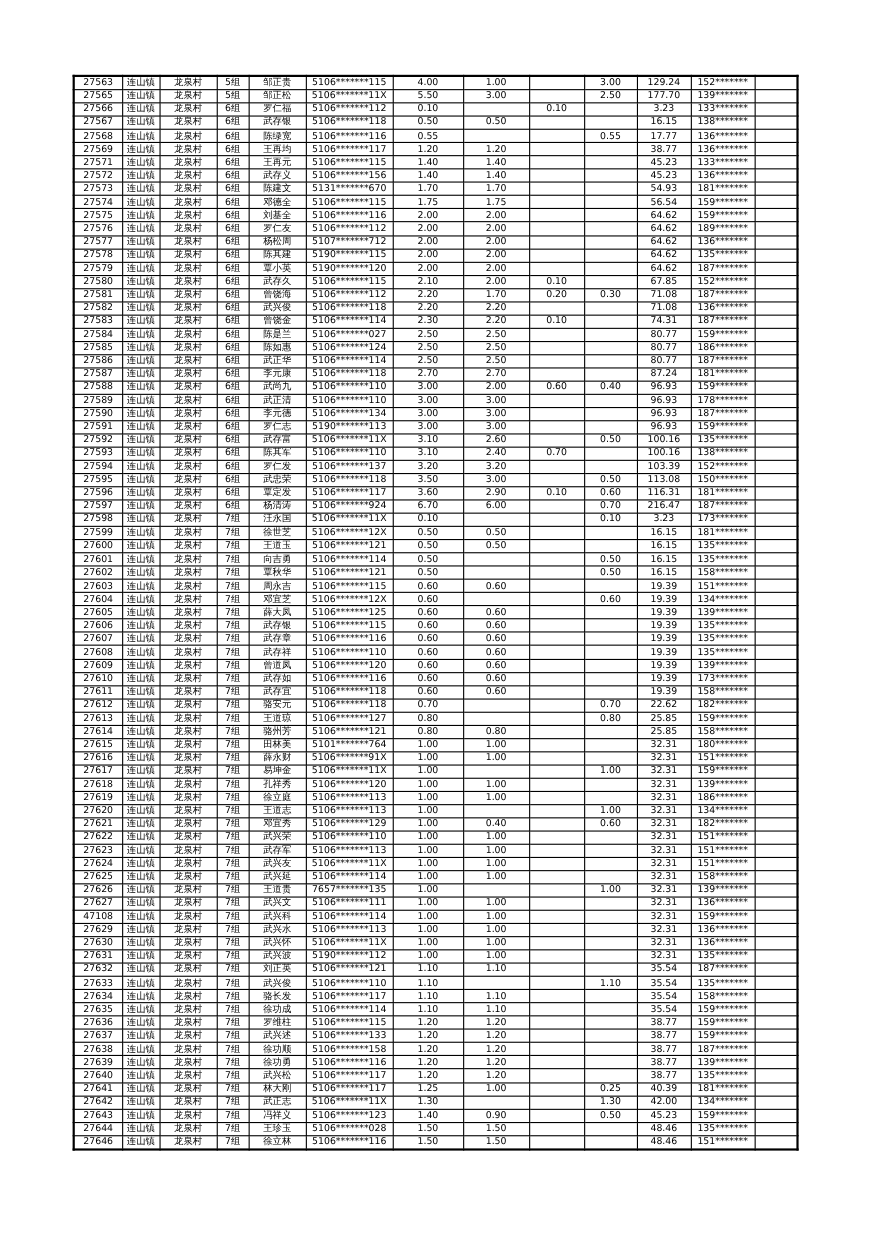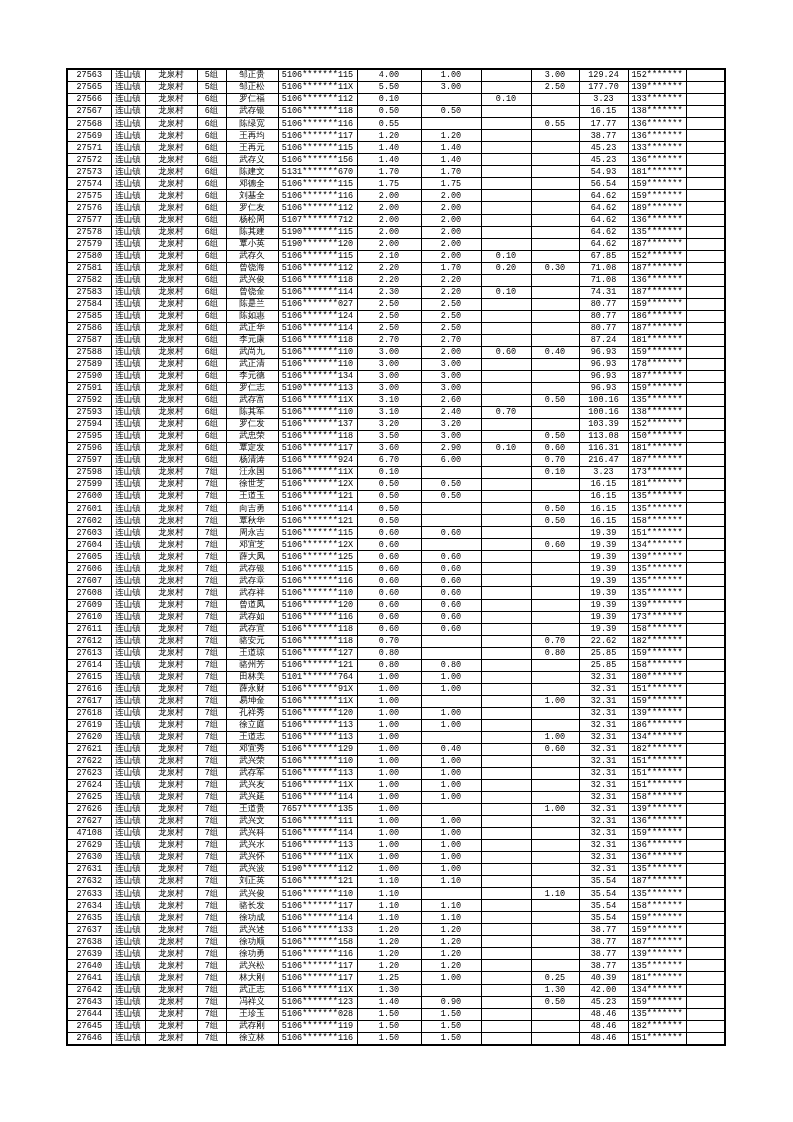--- a/index.html
+++ b/index.html
@@ -11,21 +11,20 @@
     width: 793px;
     height: 1122px;
     position: relative;
     font-family: "DejaVu Sans", sans-serif;
     color: #000000;
   }
   .table-wrap {
     position: absolute;
     left: 66px;
     top: 68px;
-    font-family: Liberation Mono, monospace;
   }
   table.grid {
     border-collapse: collapse;
     table-layout: fixed;
     width: 658px;
     height: 978px;
     border: 2px solid #000000;
   }
   table.grid td {
     border: 1px solid #000000;
@@ -1119,20 +1118,35 @@
           <td>5106*******114</td>
           <td>1.10</td>
           <td>1.10</td>
           <td></td>
           <td></td>
           <td>35.54</td>
           <td>159*******</td>
           <td></td>
         </tr>
         <tr>
+          <td>27636</td>
+          <td>连山镇</td>
+          <td>龙泉村</td>
+          <td>7组</td>
+          <td>罗维柱</td>
+          <td>5106*******115</td>
+          <td>1.20</td>
+          <td>1.20</td>
+          <td></td>
+          <td></td>
+          <td>38.77</td>
+          <td>159*******</td>
+          <td></td>
+        </tr>
+        <tr>
           <td>27637</td>
           <td>连山镇</td>
           <td>龙泉村</td>
           <td>7组</td>
           <td>武兴述</td>
           <td>5106*******133</td>
           <td>1.20</td>
           <td>1.20</td>
           <td></td>
           <td></td>
@@ -1236,35 +1250,20 @@
           <td>龙泉村</td>
           <td>7组</td>
           <td>王珍玉</td>
           <td>5106*******028</td>
           <td>1.50</td>
           <td>1.50</td>
           <td></td>
           <td></td>
           <td>48.46</td>
           <td>135*******</td>
-          <td></td>
-        </tr>
-        <tr>
-          <td>27645</td>
-          <td>连山镇</td>
-          <td>龙泉村</td>
-          <td>7组</td>
-          <td>武存刚</td>
-          <td>5106*******119</td>
-          <td>1.50</td>
-          <td>1.50</td>
-          <td></td>
-          <td></td>
-          <td>48.46</td>
-          <td>182*******</td>
           <td></td>
         </tr>
         <tr>
           <td>27646</td>
           <td>连山镇</td>
           <td>龙泉村</td>
           <td>7组</td>
           <td>徐立林</td>
           <td>5106*******116</td>
           <td>1.50</td>

